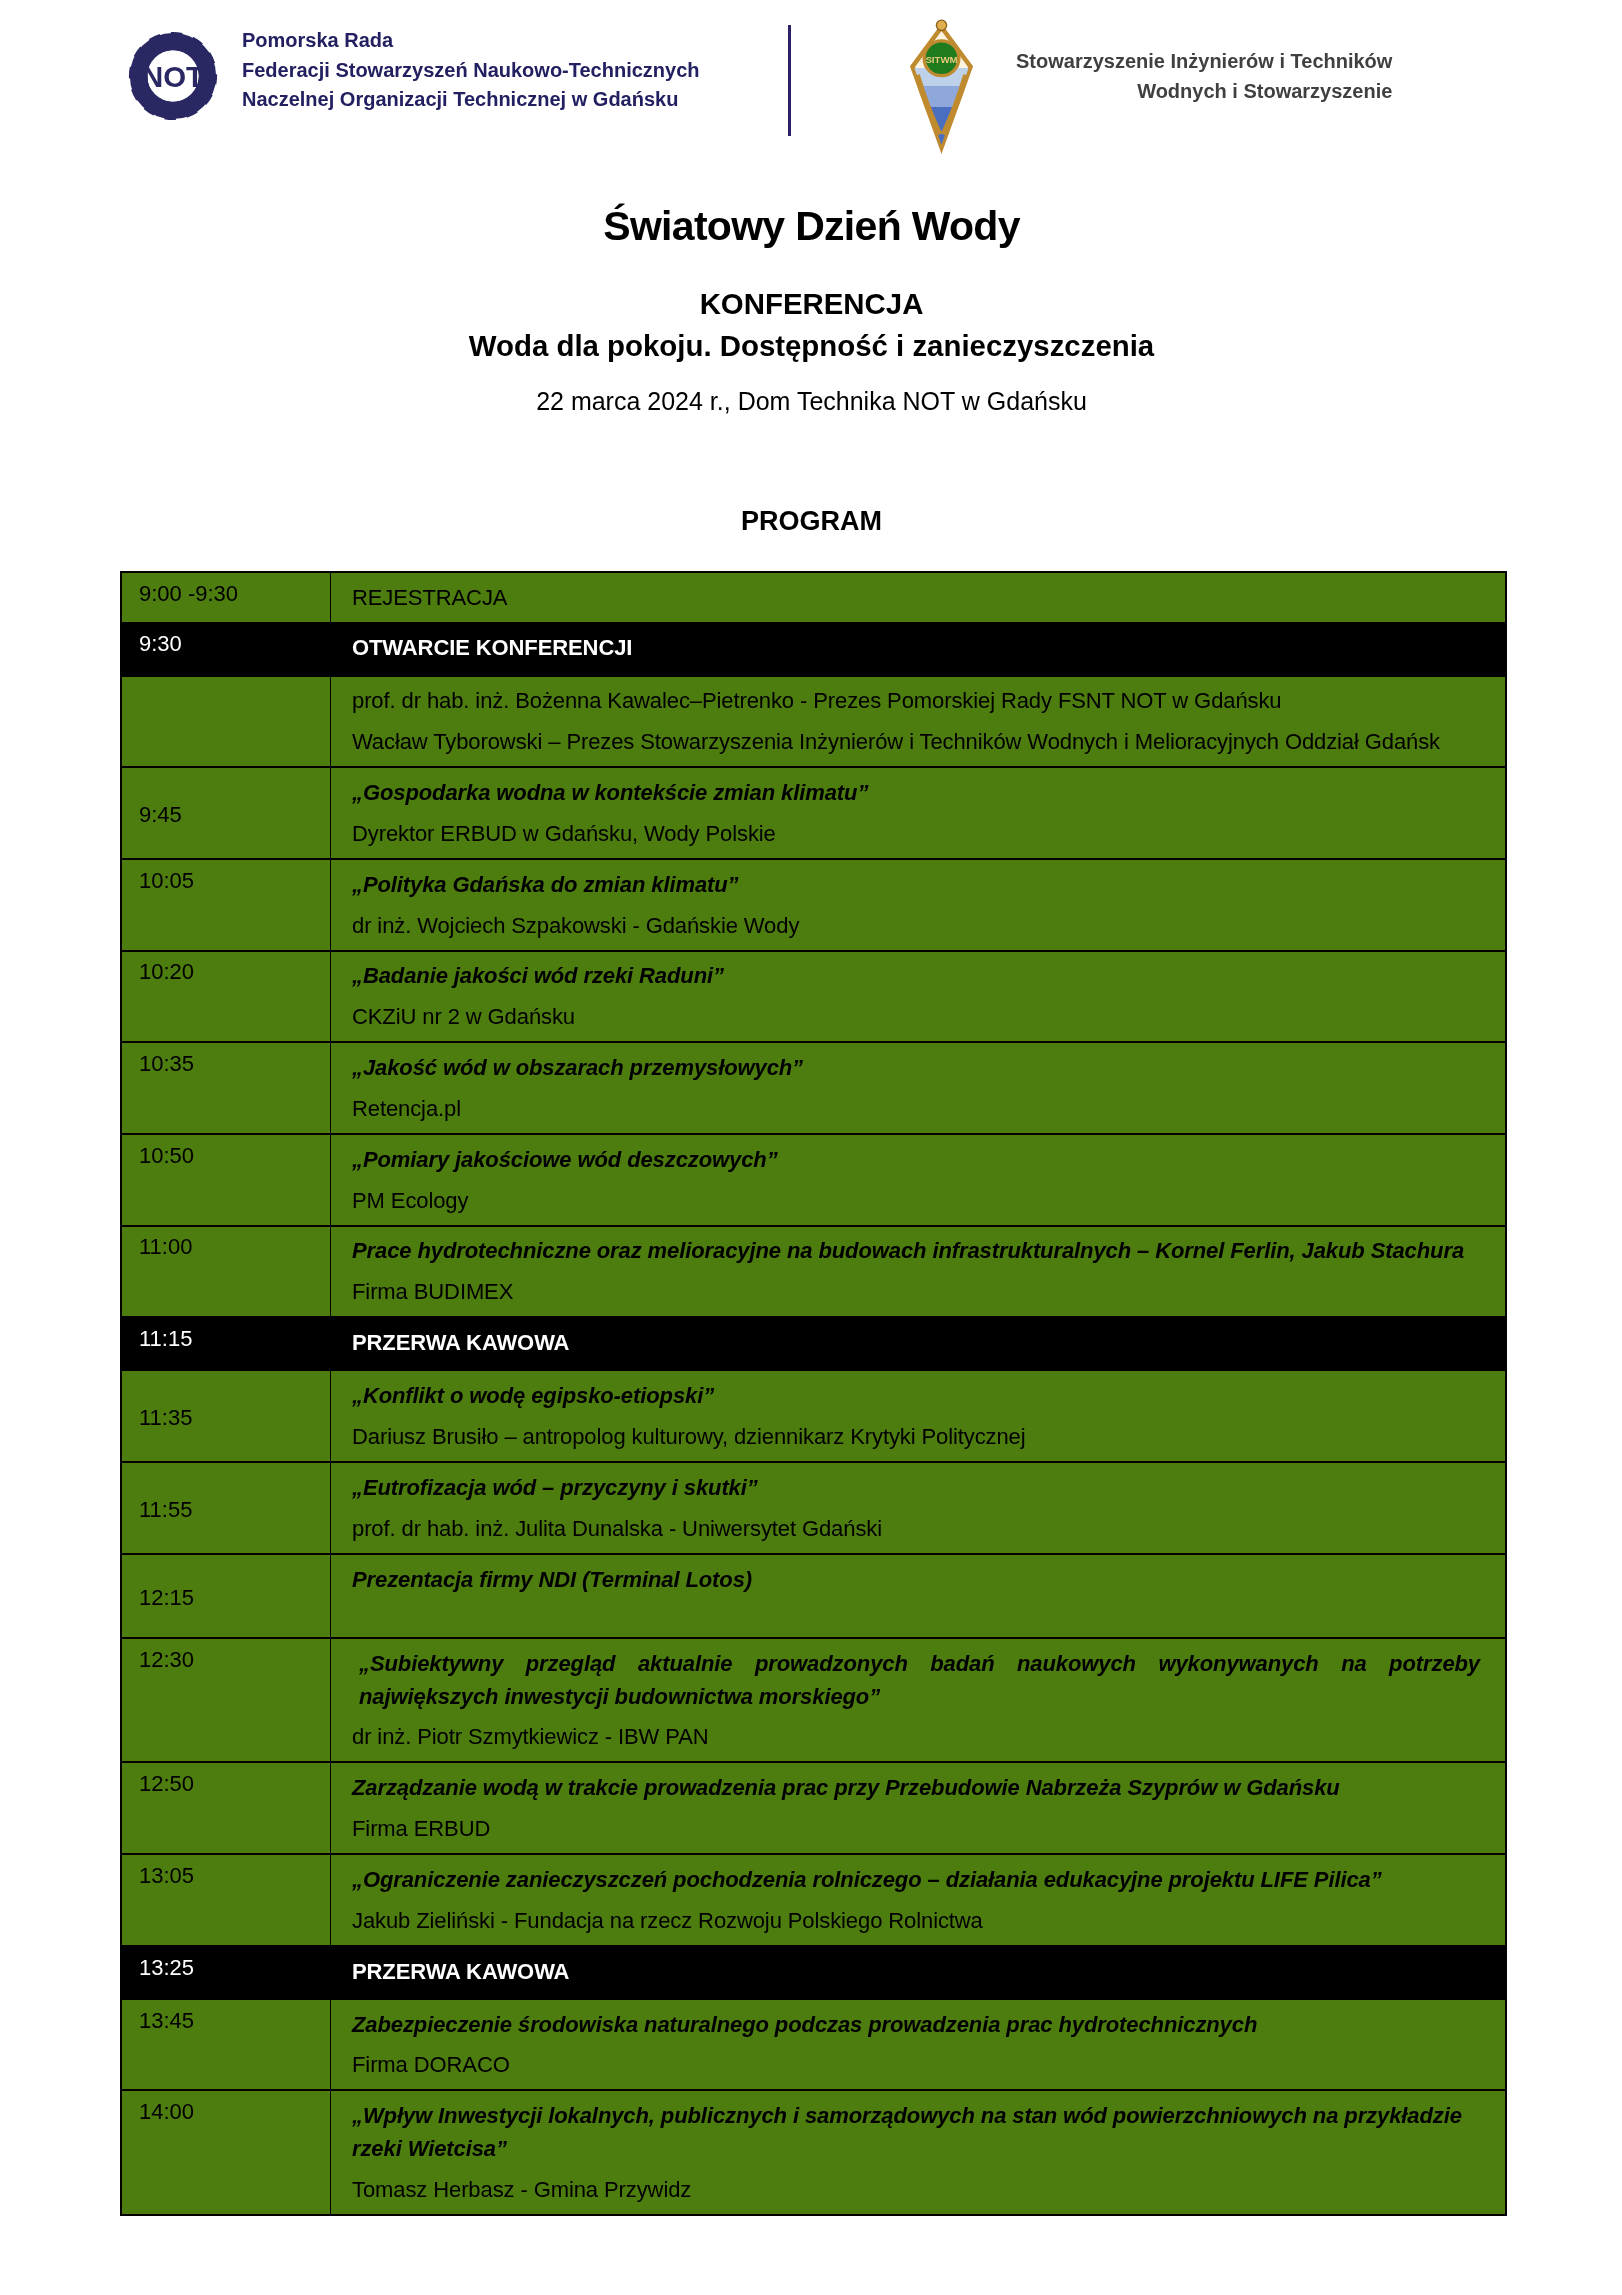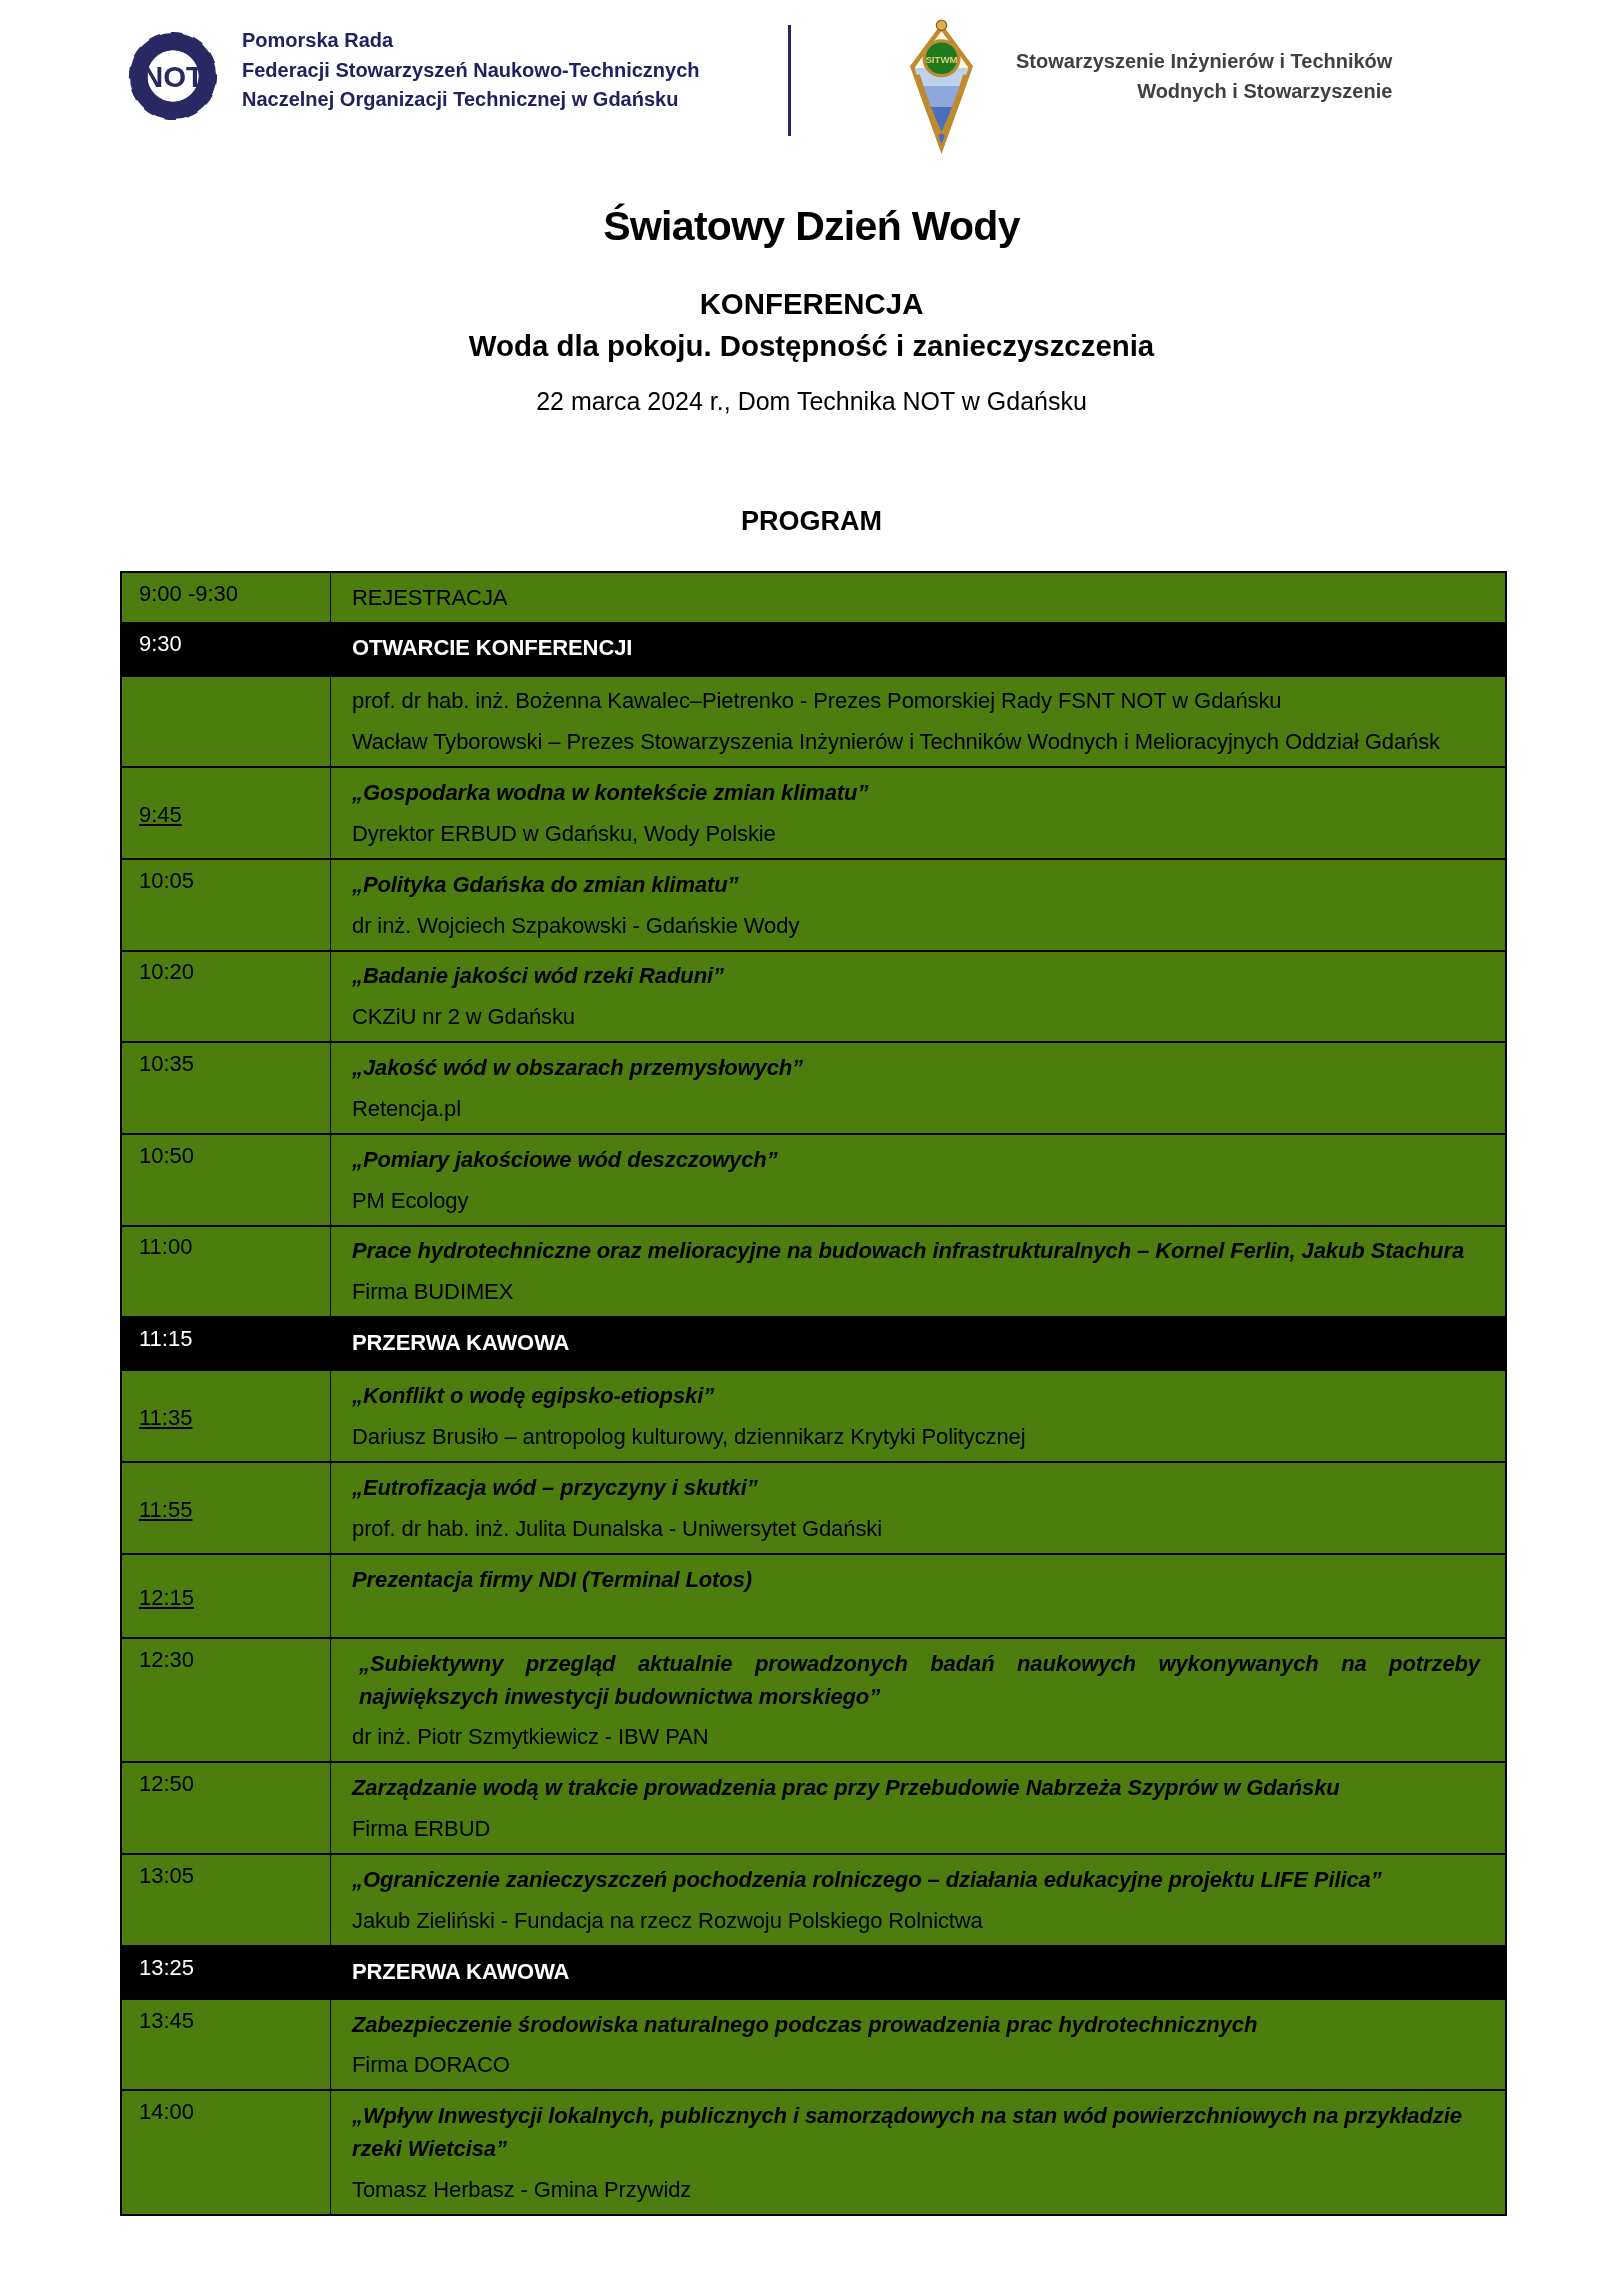--- a/index.html
+++ b/index.html
@@ -41,21 +41,21 @@
   .t-row { display: flex; border-bottom: 2px solid #000; background: #4d7c0f; }
   .t-row:last-child { border-bottom: none; }
   .t-time {
     width: 209px; flex: 0 0 209px; box-sizing: border-box;
     border-right: 1.3px solid #000;
     padding: 7.9px 5.2px 7.9px 17px;
     font-size: 22px;
     display: flex; align-items: flex-start;
   }
   .t-row.tm { min-height: 82px; }
-  .t-row.tm .t-time { align-items: center; padding-top: 4px; padding-bottom: 0; text-decoration: underline; }
+  .t-row.tm .t-time { align-items: center; padding-top: 4px; padding-bottom: 0; }
   .t-content { flex: 1 1 auto; padding: 7.9px 25px 7.9px 21px; font-size: 22px; }
   .t-content p { margin: 0; line-height: 1.5; letter-spacing: -0.1px; }
   .t-content p + p { margin-top: 7.9px; }
   .t-content p.em { font-weight: bold; font-style: italic; }
   .t-content p.just { text-align: justify; margin-left: 7px; }
   .t-row.navy { background: #000000; color: #ffffff; min-height: 51px; }
   .t-row.navy .t-content p { font-weight: bold; font-style: normal; }
 </style>
 </head>
 <body>

